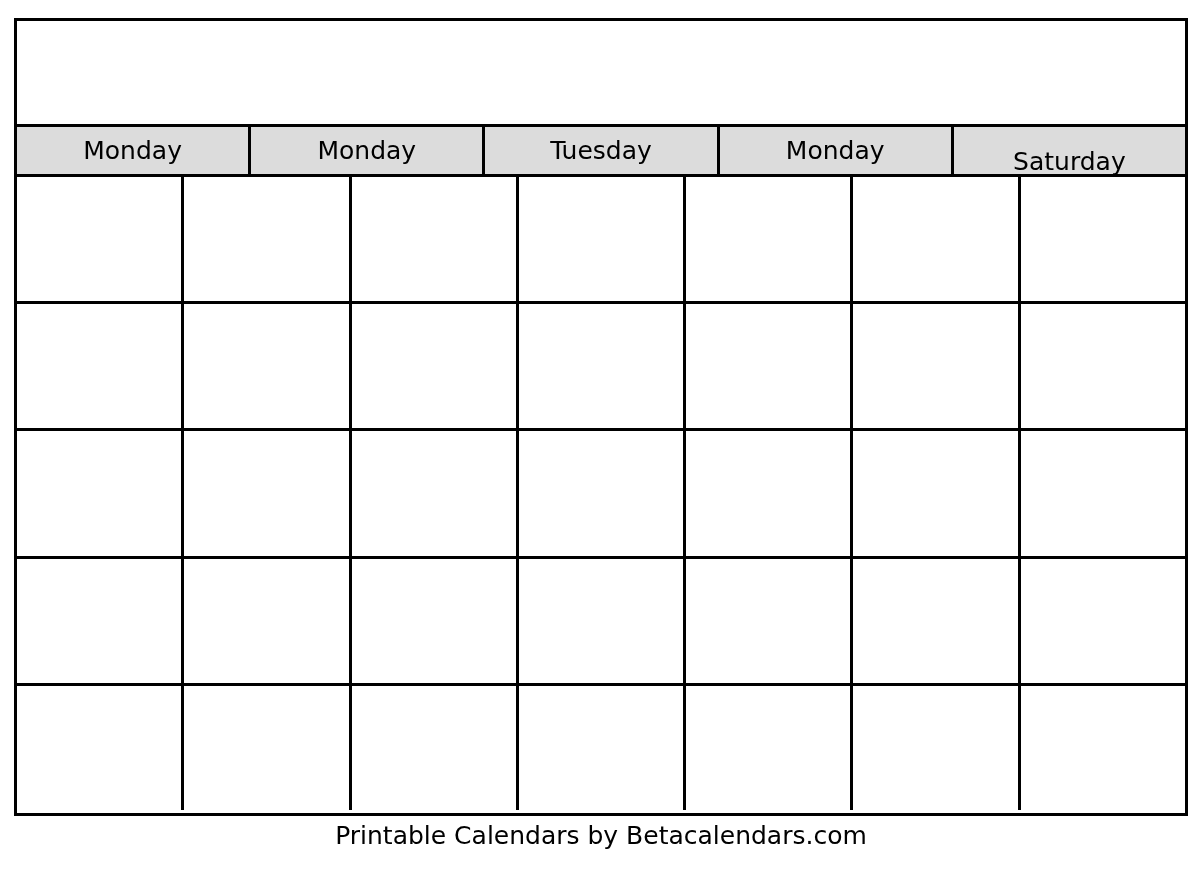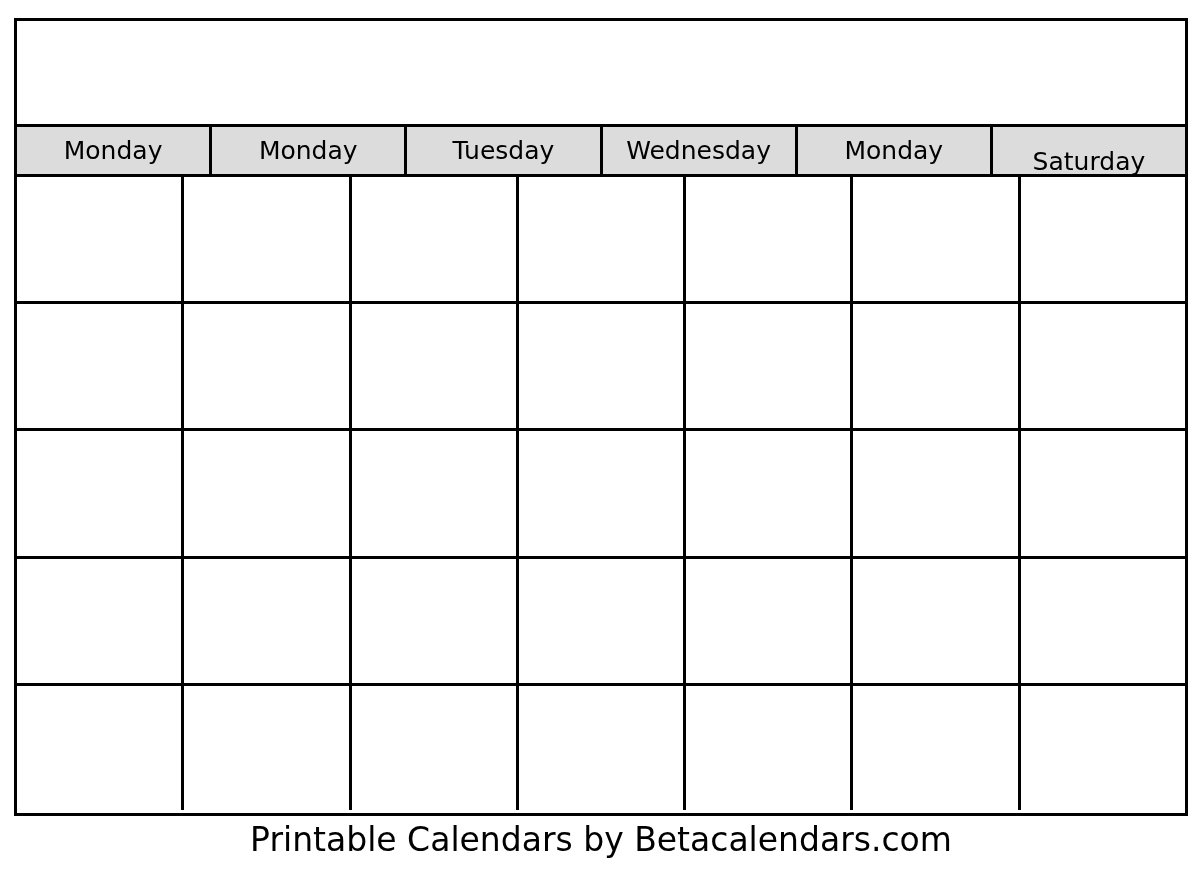--- a/index.html
+++ b/index.html
@@ -104,21 +104,21 @@
     font-size: 20px;
     color: #000000;
   }
   
   .footer {
     position: absolute;
     left: 0;
     right: 0;
     top: 822px;
     text-align: center;
-    font-size: 33px;
+    font-size: 25px;
     color: #000000;
     line-height: 1.1;
     white-space: nowrap;
   }
 </style>
 </head>
 <body>
 
 <div class="page">
 
@@ -132,23 +132,20 @@
       <div class="weekday-cell">
         <span>Monday</span>
       </div>
       <div class="weekday-cell">
         <span>Monday</span>
       </div>
       <div class="weekday-cell">
         <span>Tuesday</span>
       </div>
       <div class="weekday-cell">
-        <span>Wednesday</span>
-      </div>
-      <div class="weekday-cell">
         <span>Monday</span>
       </div>
       <div class="weekday-cell">
         <span>Saturday</span>
       </div>
     </div>
 
     <div class="weeks">
 
       <div class="week-row">

